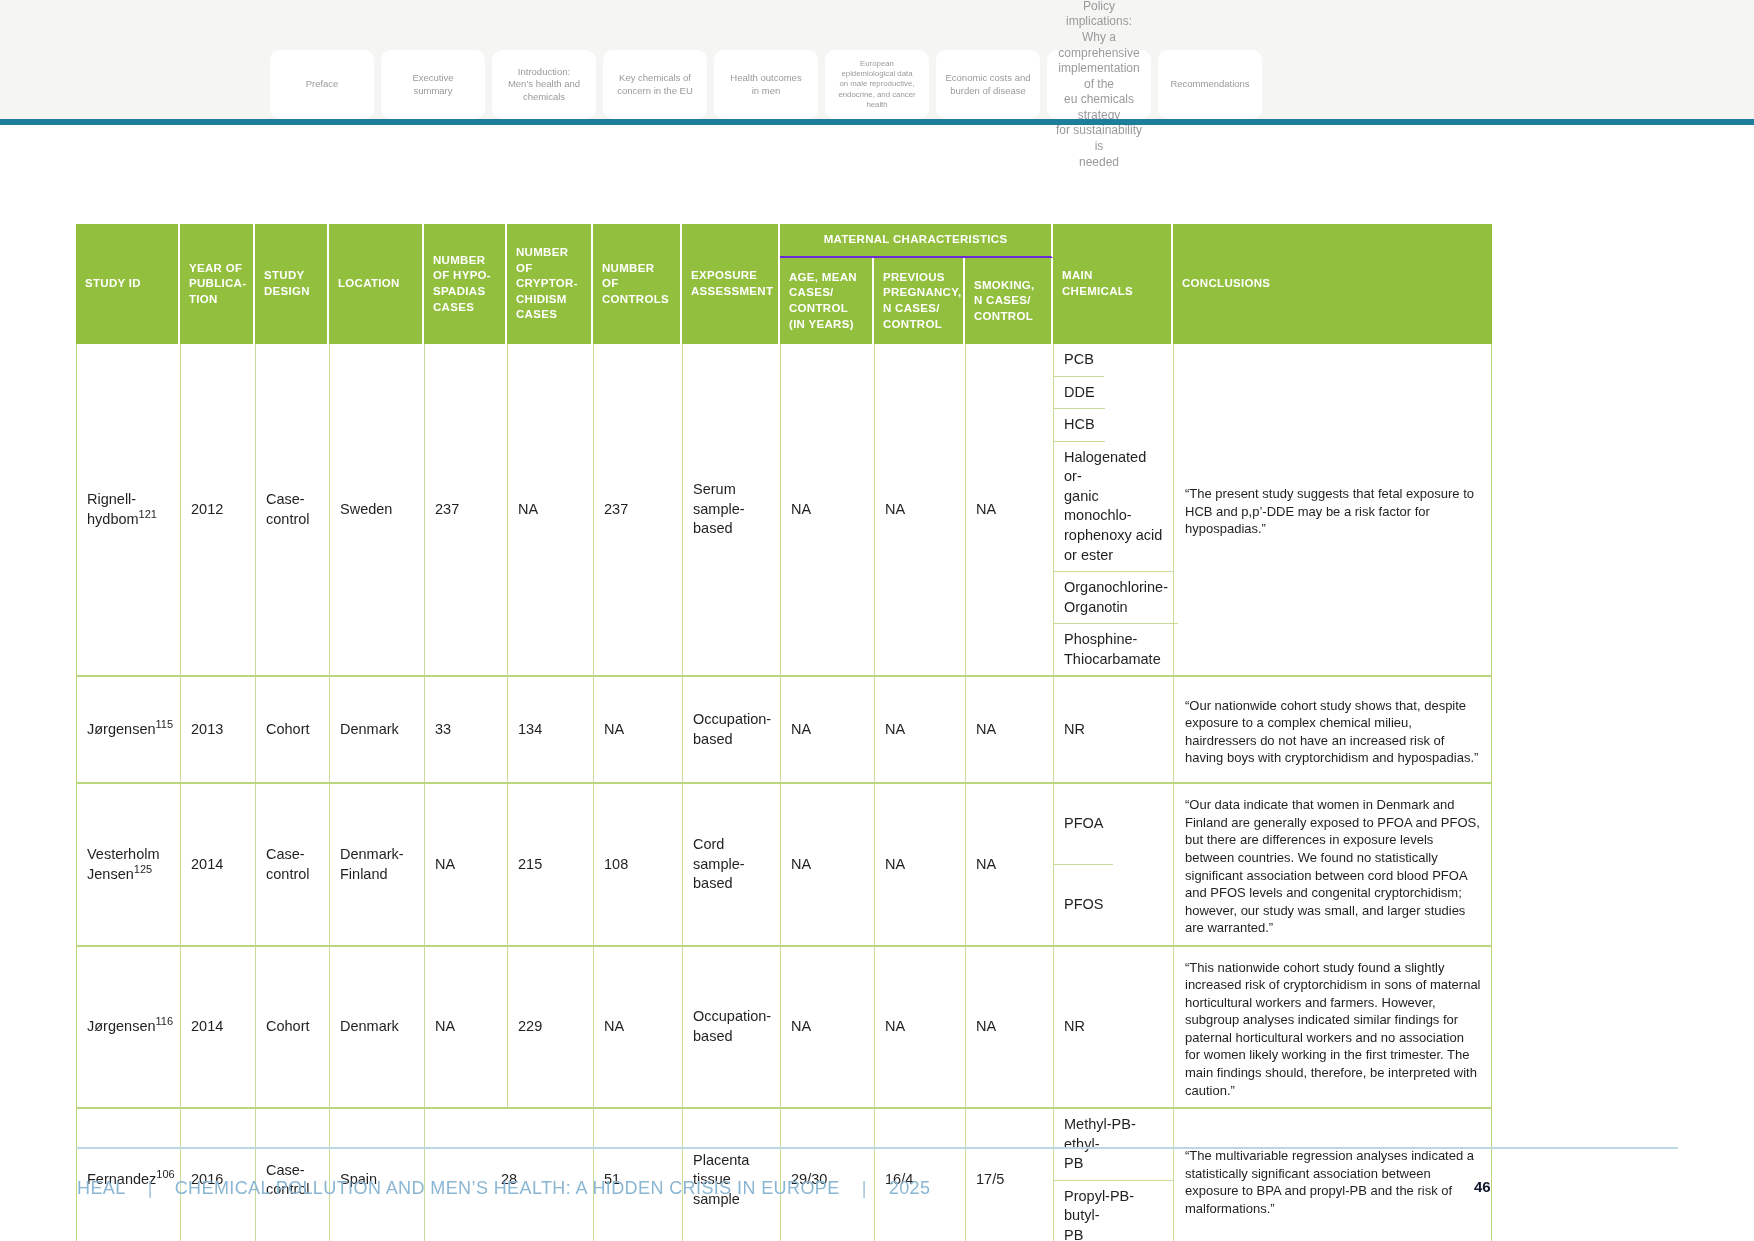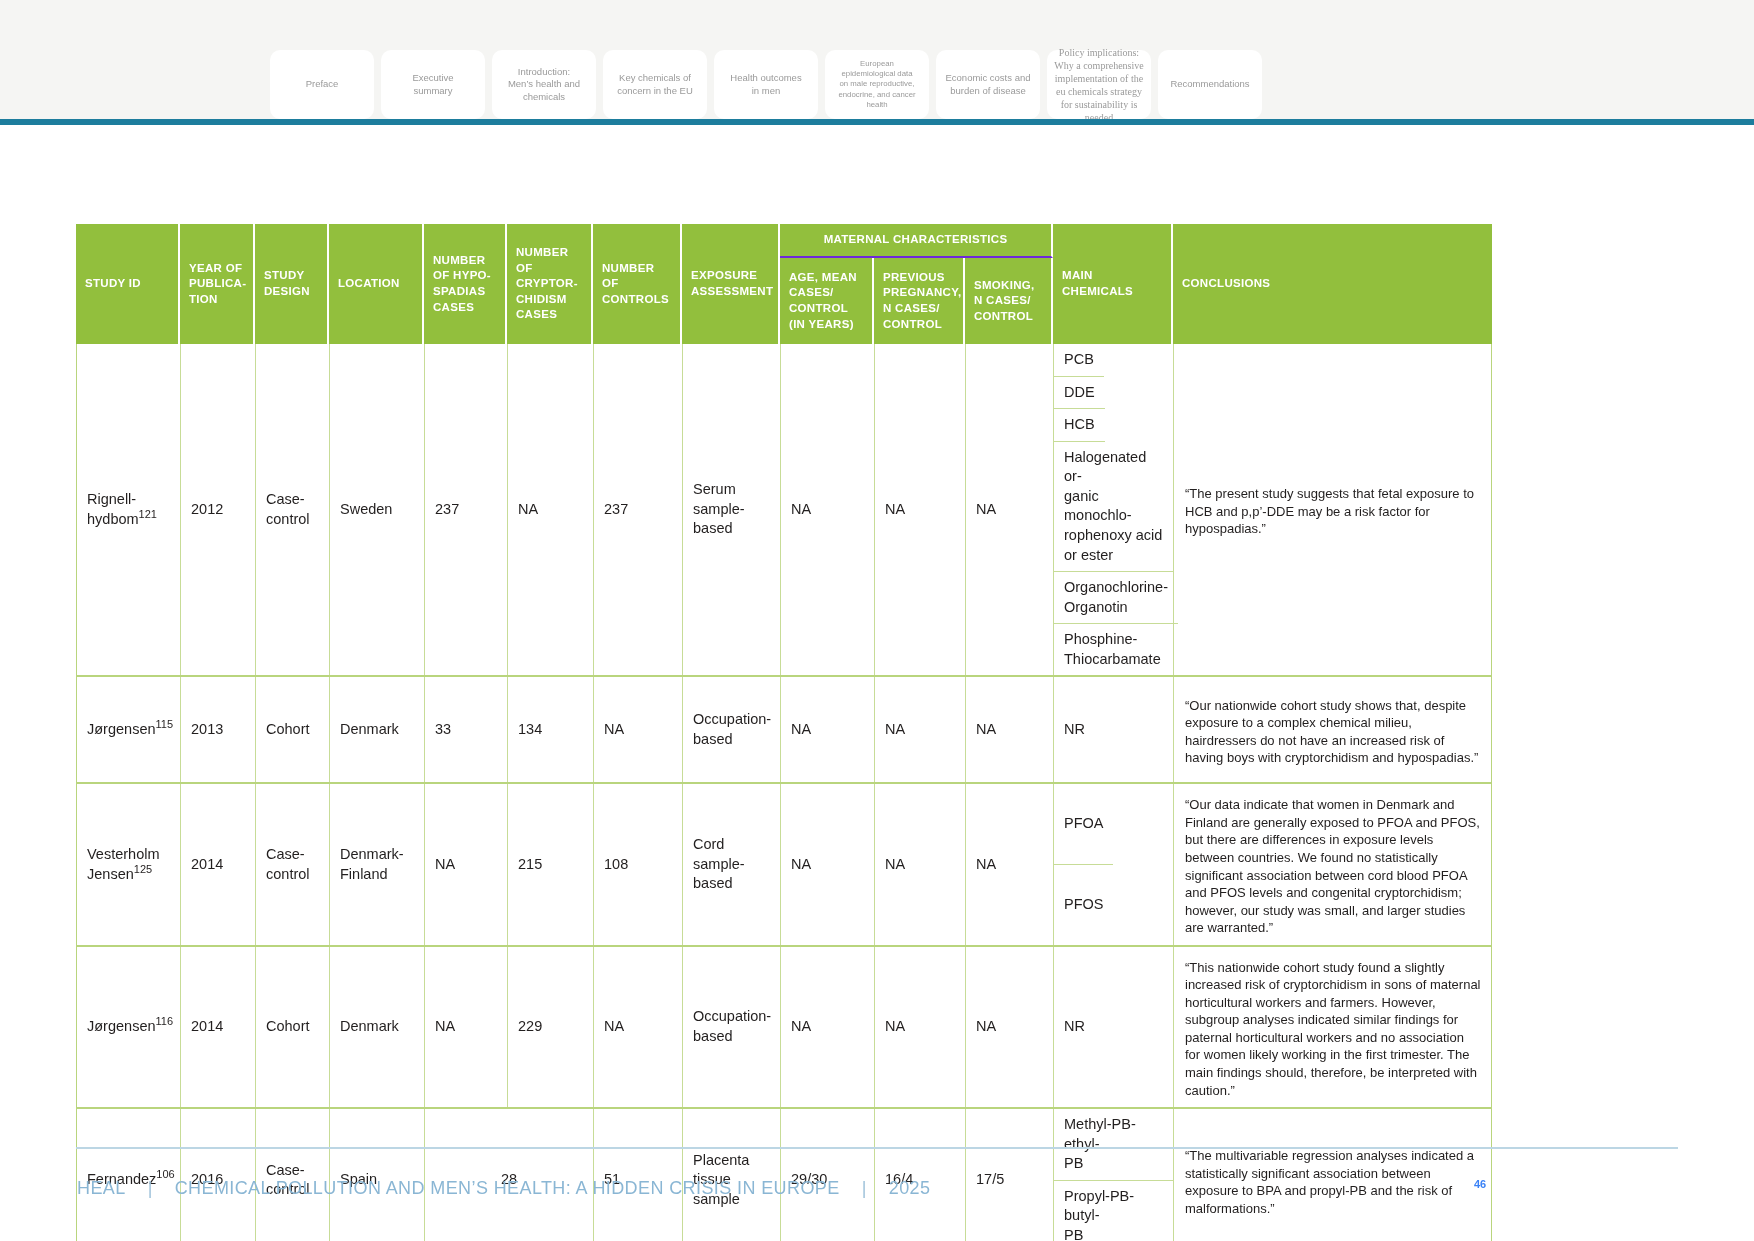--- a/index.html
+++ b/index.html
@@ -12,21 +12,21 @@
   
   .nav-band { position:absolute; left:0; top:0; width:100%; height:119px; background:#f5f5f3; }
   .tabs { position:absolute; left:270px; top:50px; display:flex; gap:7px; }
   .tab {
     width:104px; height:69px; background:#ffffff; border-radius:10px;
     display:flex; align-items:center; justify-content:center; text-align:center;
     color:#9a9a9a; font-size:9.5px; line-height:1.3; padding:4px 5px; cursor:pointer;
   }
   .tab span { white-space:pre-line; }
   .tab--sm { font-size:7.8px; }
-  .tab--xs { font-size:10px;font-family:Liberation Serif, serif; }
+  .tab--xs { font-size:12px; }
   .top-rule { position:absolute; left:0; top:119px; width:100%; height:6px; background:#1d7d9d; }
 
   
   .studies-table { position:absolute; left:76px; top:224px; width:1416px;
     --cols:104px 75px 74px 95px 83px 86px 89px 98px 94px 91px 88px 120px 1fr; }
 
   .thead { display:grid; grid-template-columns:var(--cols); grid-template-rows:34px 86px; }
   .th {
     background:#92bf3d; color:#ffffff; font-weight:bold; font-size:11.5px;
     letter-spacing:0.3px; display:flex; align-items:center; padding:5px 9px;
@@ -61,21 +61,21 @@
   .chem-sub:last-child { border-bottom:none; }
   .chem-sub .inl { white-space:pre-line; }
 
   .td.span2 { grid-column:5 / 7; justify-content:center; }
 
   
   .footer-rule { position:absolute; left:76px; top:1147px; width:1602px; height:2px; background:#bcd6e4; }
   .footer { position:absolute; left:77px; top:1178px; display:flex; gap:22px; align-items:center;
     color:#8ab6d4; font-size:18px; letter-spacing:0.4px; }
   .footer .pipe { color:#9fc2da; }
-  .page-number { position:absolute; left:1474px; top:1178px; color:#3b82f6; font-size:11px; font-weight:bold; }
+  .page-number { position:absolute; left:1474px; top:1178px; color:#0f172a; font-size:15px; font-weight:bold; }
 </style>
 </head>
 <body>
 
 <div class="page">
 
   <div class="nav-band">
     <div class="tabs">
       <div class="tab">
           <span>Preface</span>

